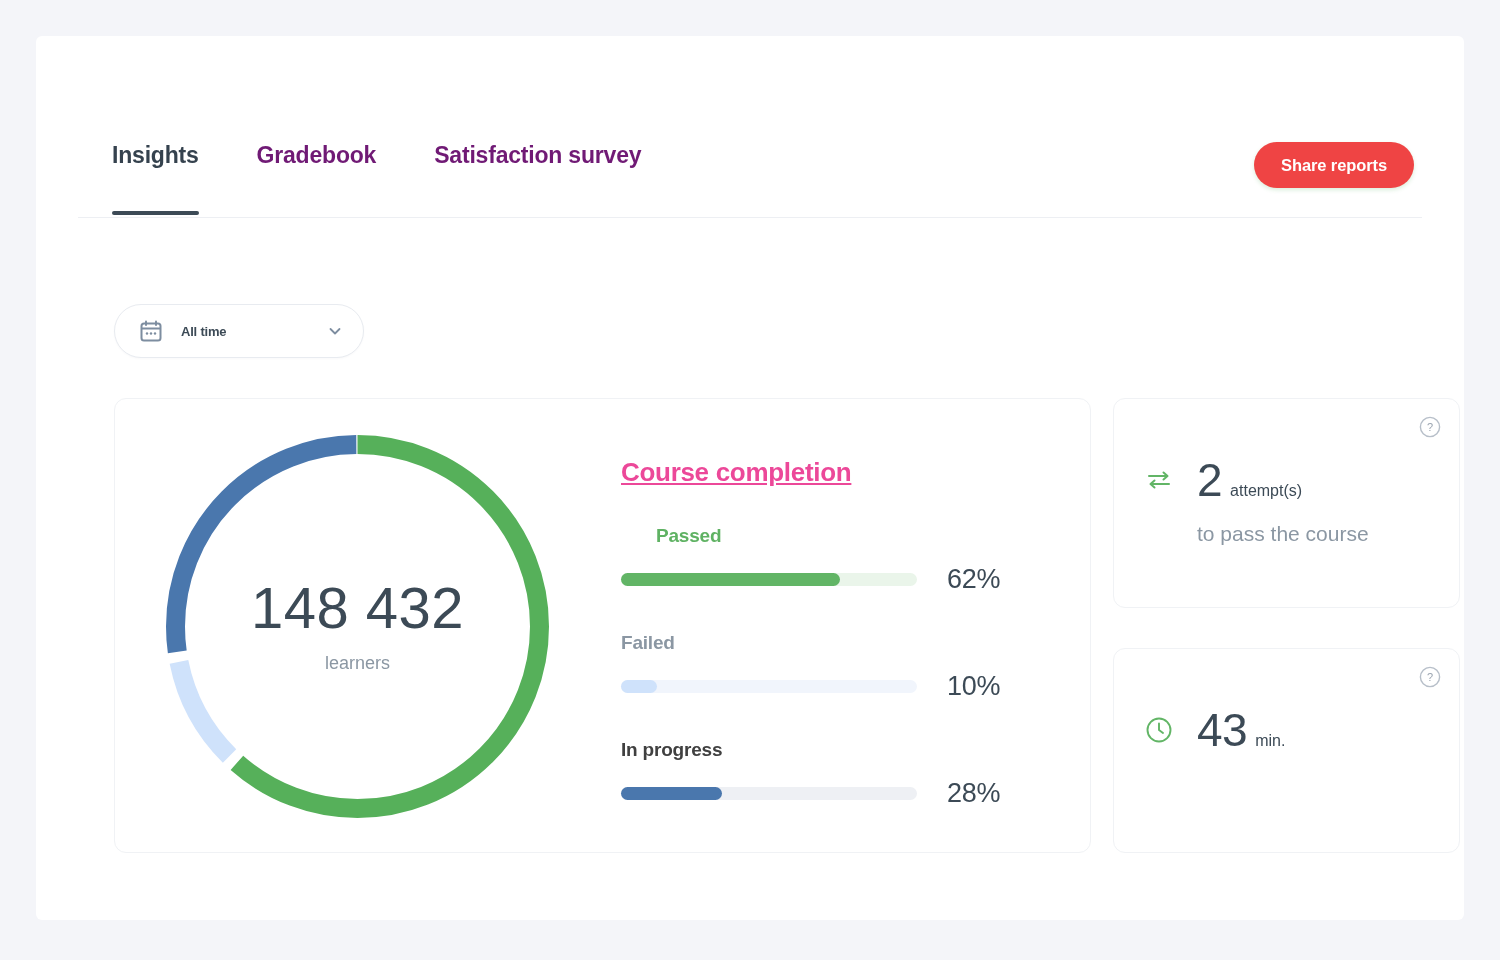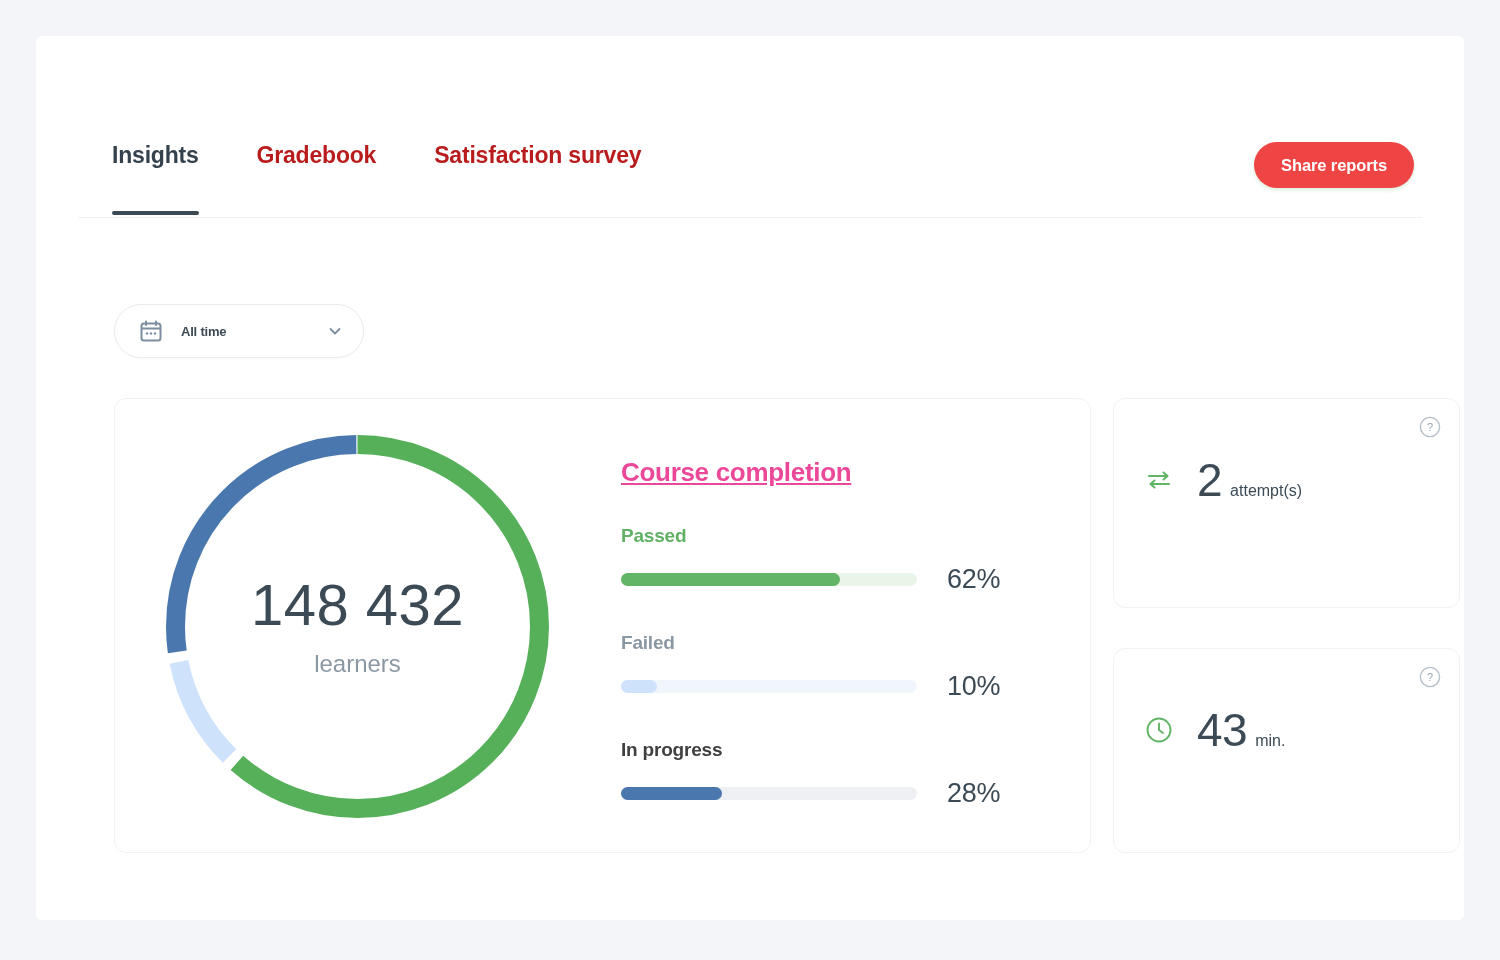--- a/index.html
+++ b/index.html
@@ -43,21 +43,21 @@
     display: flex;
     align-items: flex-start;
     gap: 58px;
     padding-top: 42px;
     padding-left: 34px;
   }
   .tab {
     position: relative;
     font-size: 23px;
     font-weight: 700;
-    color: #b91c1c;
+    color: #701a75;
     letter-spacing: -0.2px;
     padding-bottom: 46px;
     cursor: pointer;
     white-space: nowrap;
   }
   .tab.active { color: #35424e; }
   .tab.active::after {
     content: "";
     position: absolute;
     left: 0;
@@ -149,21 +149,21 @@
   }
   .donut-value {
     font-size: 58px;
     font-weight: 400;
     color: #3c4a56;
     letter-spacing: 0.5px;
     line-height: 1;
   }
   .donut-caption {
     margin-top: 16px;
-    font-size: 24px;
+    font-size: 18px;
     color: #8b97a3;
     font-weight: 400;
   }
 
   .completion {
     position: absolute;
     left: 506px;
     top: 58px;
     width: 420px;
   }
@@ -190,21 +190,21 @@
   }
   .bar-fill { height: 13px; border-radius: 7px; }
   .metric-pct {
     margin-left: 30px;
     font-size: 27px;
     color: #3c4a56;
     font-weight: 400;
     letter-spacing: -0.3px;
   }
 
-  .m-passed .metric-label { color: #5fb263; }
+  .m-passed .metric-label { color: #5fb263; margin-left: 35px; }
   .m-passed .bar-track { background: #eaf5ea; }
   .m-passed .bar-fill { background: #62b566; }
 
   .m-failed .metric-label { color: #8b97a3; }
   .m-failed .bar-track { background: #f1f5fc; }
   .m-failed .bar-fill { background: #cfe2fb; }
 
   .m-progress .metric-label { color: #404040; }
   .m-progress .bar-track { background: #eef0f4; }
   .m-progress .bar-fill { background: #4a77ad; }
@@ -368,20 +368,21 @@
               <path d="M19.5 7.5L23.5 11L19.5 14.5" stroke="#62b566" stroke-width="2" stroke-linecap="round" stroke-linejoin="round"></path>
               <path d="M25 19H7" stroke="#62b566" stroke-width="2" stroke-linecap="round"></path>
               <path d="M10.5 15.5L6.5 19L10.5 22.5" stroke="#62b566" stroke-width="2" stroke-linecap="round" stroke-linejoin="round"></path>
             </svg>
           </span>
           <span class="card-figure">
             <span class="card-number">2</span>
             <span class="card-unit">attempt(s)</span>
           </span>
         </div>
+        <div class="card-sub">to pass the course</div>
       </div>
     </div>
 
     <div class="side-card duration">
       <span class="help-icon">
         <svg width="22" height="22" viewBox="0 0 22 22" fill="none">
           <circle cx="11" cy="11" r="9.6" stroke="#b7bfc9" stroke-width="1.4"></circle>
           <text x="11" y="15.3" text-anchor="middle" font-family="Liberation Sans, sans-serif" font-size="11" fill="#9aa4b0">?</text>
         </svg>
       </span>

